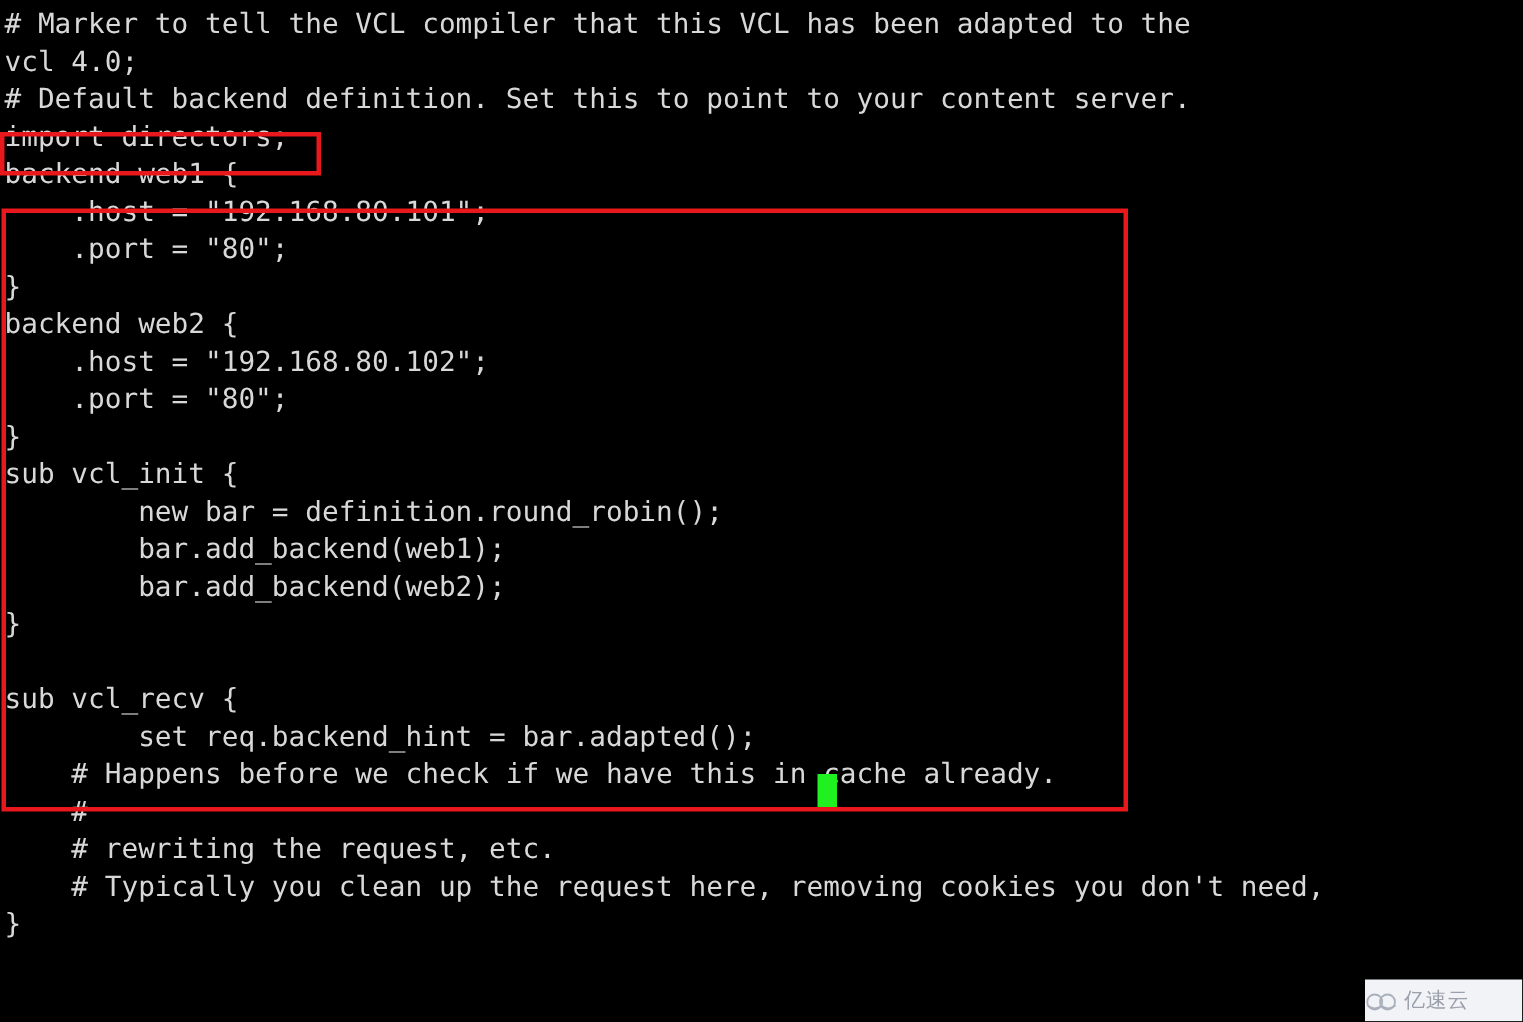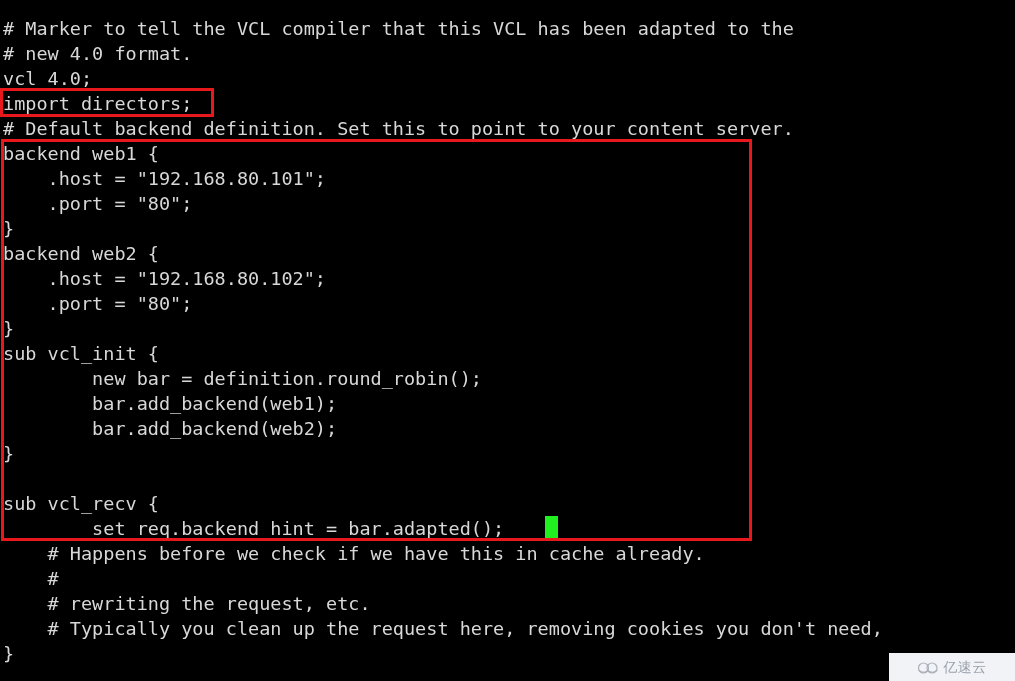--- a/index.html
+++ b/index.html
@@ -12,21 +12,21 @@
     position: relative;
     width: 1015px;
     height: 681px;
     background: #000000;
     overflow: hidden;
     font-family: "DejaVu Sans Mono", "Liberation Mono", monospace;
   }
   #code {
     position: absolute;
     left: 0;
-    top: 16px;
+    top: 4px;
     width: 1015px;
     padding: 0;
     margin: 0;
   }
   .line {
     position: relative;
     height: 25px;
     line-height: 25px;
     font-size: 18.5px;
     letter-spacing: 0px;
@@ -66,26 +66,25 @@
     top: 516px;
     width: 13px;
     height: 22px;
     background: #20f020;
   }
   
   #watermark {
     position: absolute;
     right: 0px;
     bottom: 0px;
-    width: 126px;
+    width: 105px;
     height: 28px;
     background: #f2f3f6;
     display: flex;
     align-items: center;
-    justify-content: center;
     gap: 4px;
   }
   #watermark .wm-icon {
     display: block;
     width: 22px;
     height: 14px;
   }
   #watermark .wm-text {
     font-family: "DejaVu Sans", "Liberation Sans", sans-serif;
     font-size: 14px;
@@ -94,24 +93,23 @@
     line-height: 1;
   }
 </style>
 </head>
 <body>
 
 <div id="screen">
 
   <div id="code">
     <div class="line"><span class="txt"># Marker to tell the VCL compiler that this VCL has been adapted to the</span></div>
-    <div class="line"><span class="txt"># new 4.0 format.</span></div>
     <div class="line"><span class="txt">vcl 4.0;</span></div>
+    <div class="line"><span class="txt"># Default backend definition. Set this to point to your content server.</span></div>
     <div class="line"><span class="txt">import directors;</span></div>
-    <div class="line"><span class="txt"># Default backend definition. Set this to point to your content server.</span></div>
     <div class="line"><span class="txt">backend web1 {</span></div>
     <div class="line"><span class="txt">    .host = "192.168.80.101";</span></div>
     <div class="line"><span class="txt">    .port = "80";</span></div>
     <div class="line"><span class="txt">}</span></div>
     <div class="line"><span class="txt">backend web2 {</span></div>
     <div class="line"><span class="txt">    .host = "192.168.80.102";</span></div>
     <div class="line"><span class="txt">    .port = "80";</span></div>
     <div class="line"><span class="txt">}</span></div>
     <div class="line"><span class="txt">sub vcl_init {</span></div>
     <div class="line"><span class="txt">        new bar = definition.round_robin();</span></div>

